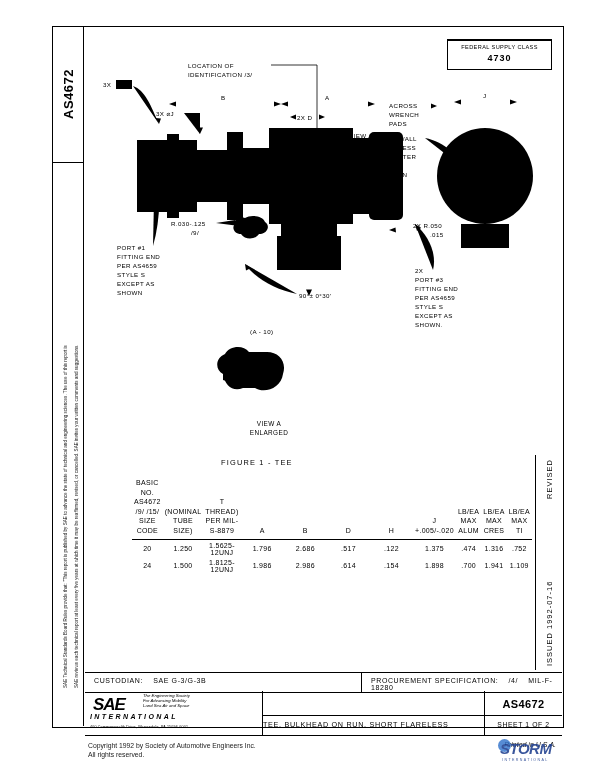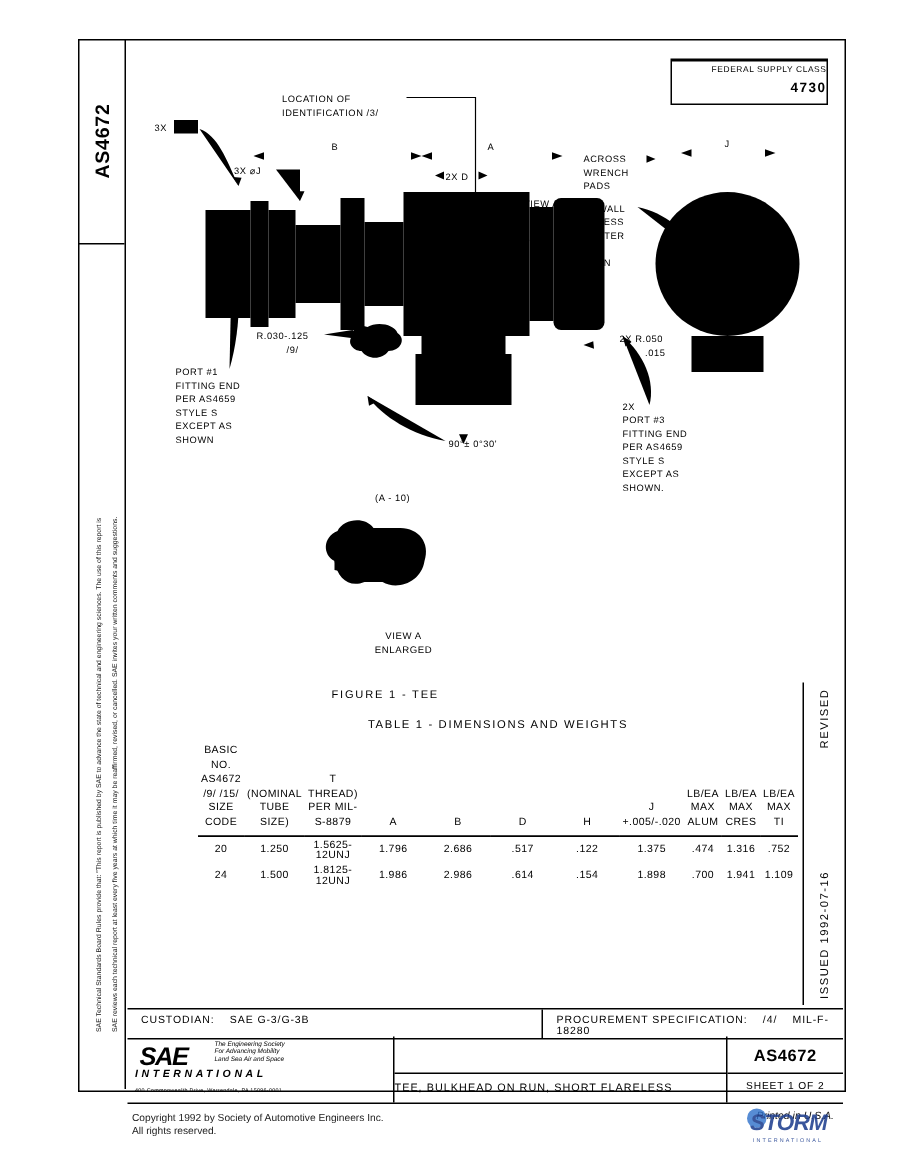--- a/index.html
+++ b/index.html
@@ -33,21 +33,21 @@
 
   
   .rightstrip{position:absolute;left:535px;top:455px;width:27px;height:215px;border-left:1.5px solid #000;}
   .rv{position:absolute;left:0;top:0;width:215px;height:27px;transform-origin:0 0;
       transform:rotate(-90deg) translate(-215px,0);
       display:flex;align-items:center;justify-content:space-between;
       font-size:7.5px;letter-spacing:1px;padding:0 4px;box-sizing:border-box;}
 
   
   .fsc{position:absolute;left:447px;top:40px;width:105px;height:30px;border:1px solid #000;
-       text-align:right;font-size:5.6px;letter-spacing:.4px;padding-top:3px;box-sizing:border-box;}
+       text-align:center;font-size:5.6px;letter-spacing:.4px;padding-top:3px;box-sizing:border-box;}
   .fsc .num{font-size:9px;font-weight:bold;letter-spacing:1px;margin-top:3px;}
   .fsc-line{position:absolute;left:447px;top:39px;width:105px;height:0;border-top:1.5px solid #000;}
 
   
   .canvas{position:absolute;left:85px;top:28px;width:476px;height:440px;text-decoration:underline;}
   .canvas svg{display:block;}
 
   
   .tbl-wrap{position:absolute;left:132px;top:478px;width:400px;}
   .tbl-title{text-align:center;font-size:7.5px;letter-spacing:1.1px;margin-bottom:9px;}
@@ -291,21 +291,20 @@
 
       <text x="184" y="398" text-anchor="middle" font-size="6.4">VIEW A</text>
       <text x="184" y="407" text-anchor="middle" font-size="6.4">ENLARGED</text>
 
       <text x="136" y="437" font-size="7.4" letter-spacing="1.2">FIGURE 1 - TEE</text>
     </g>
   </svg>
   </div>
 
   <div class="tbl-wrap">
-    <div class="tbl-title">TABLE 1 - DIMENSIONS AND WEIGHTS</div>
     <table class="dims">
       <thead>
         <tr>
           <th>
             <span>BASIC NO.</span><br>
             <span>AS4672</span><br>
             <span>/9/  /15/</span><br>
             <span>SIZE CODE</span>
           </th>
           <th>

